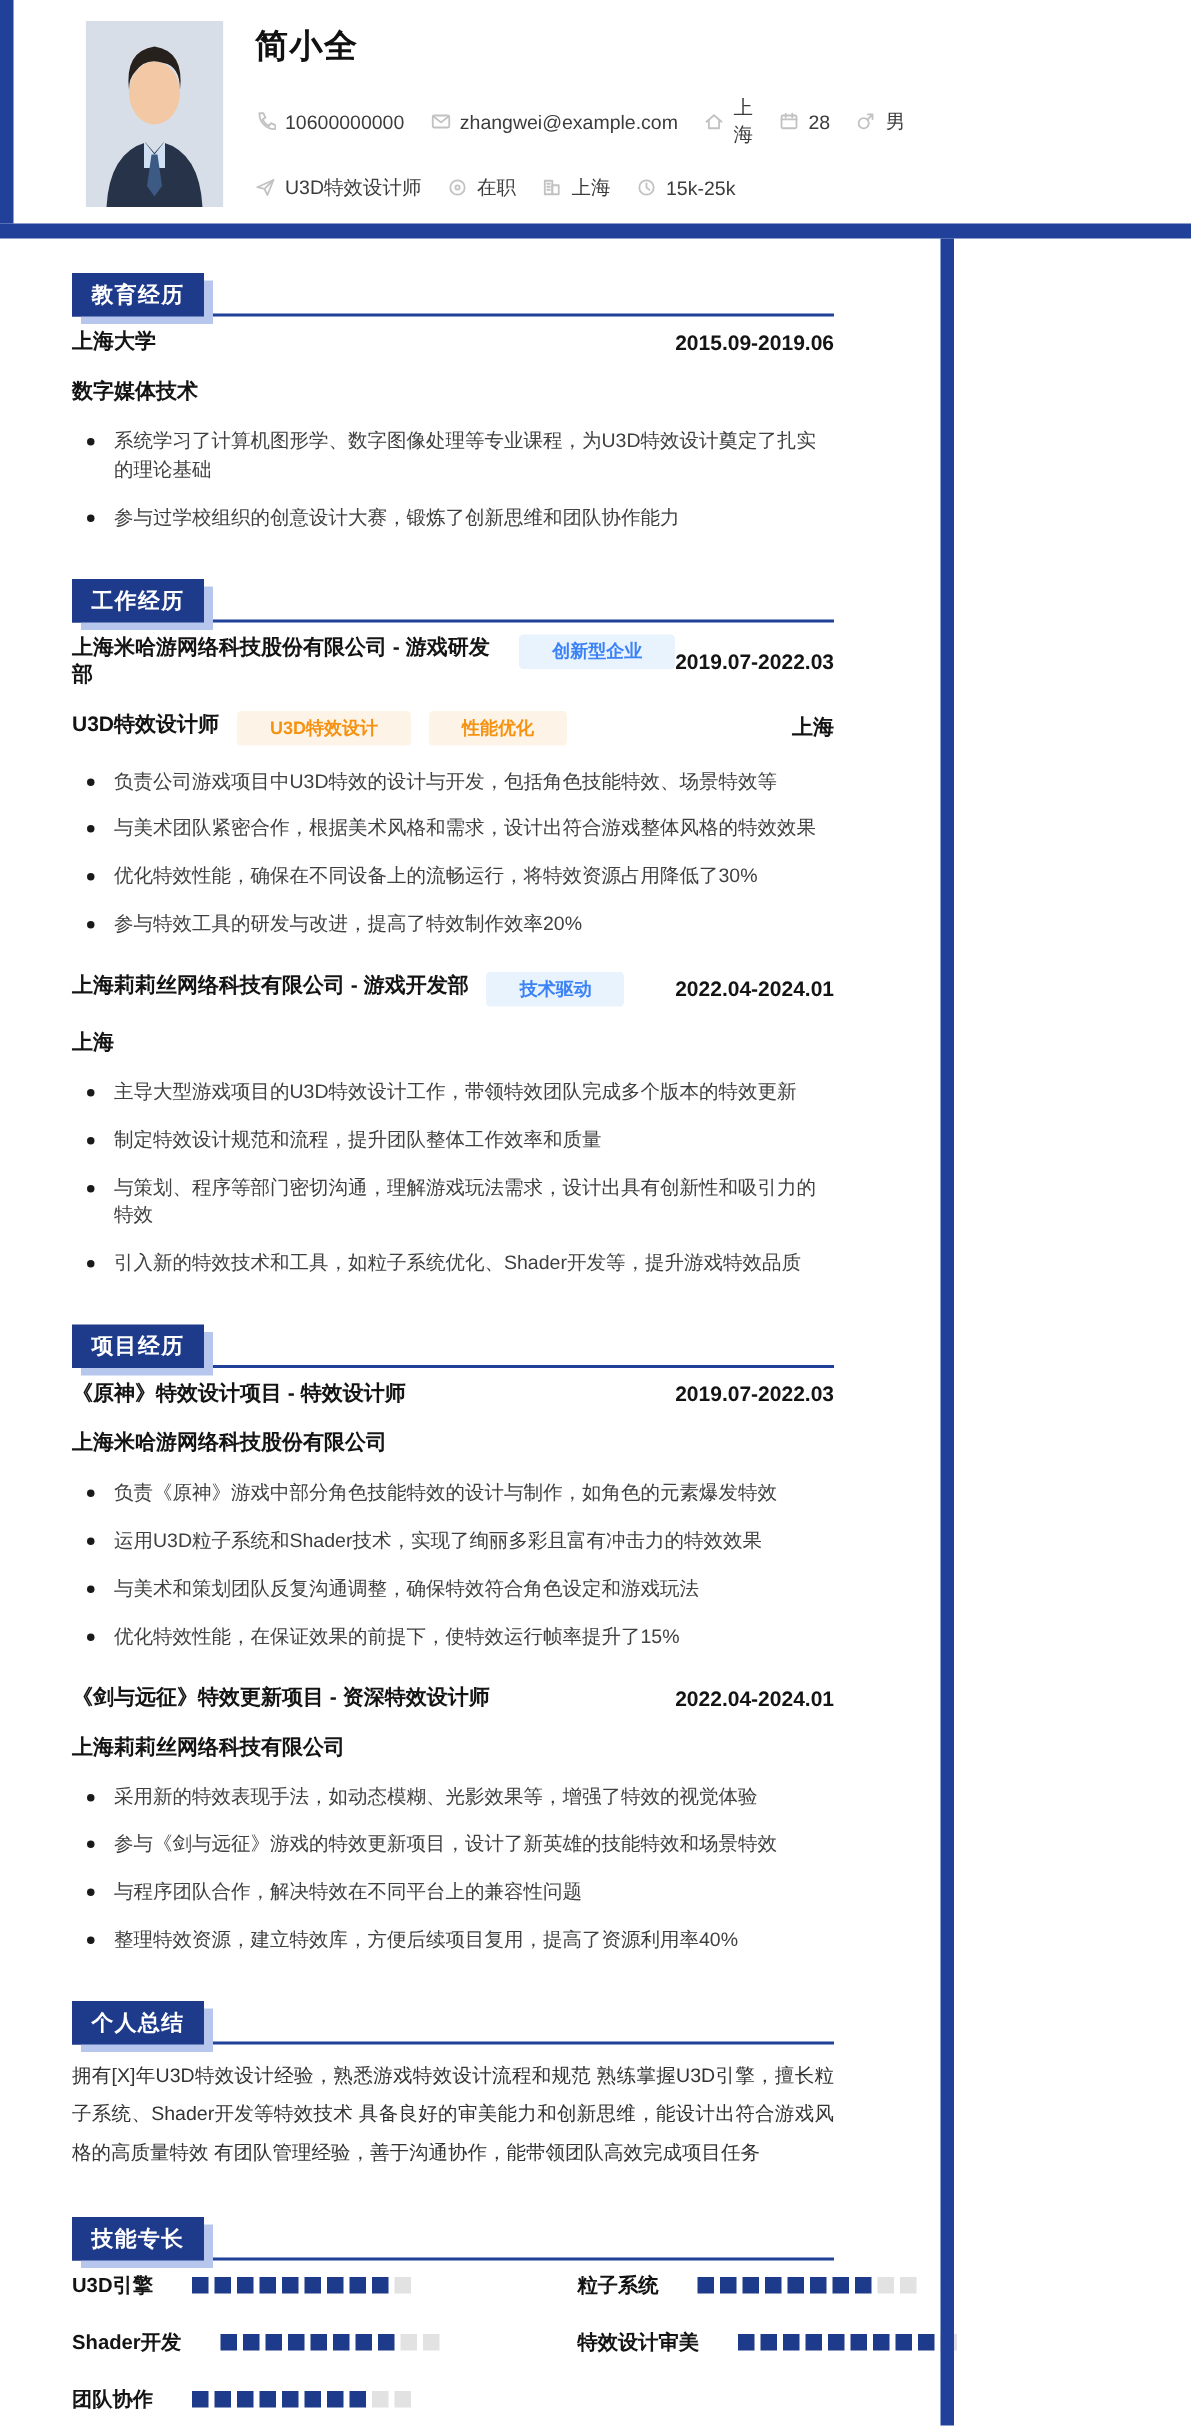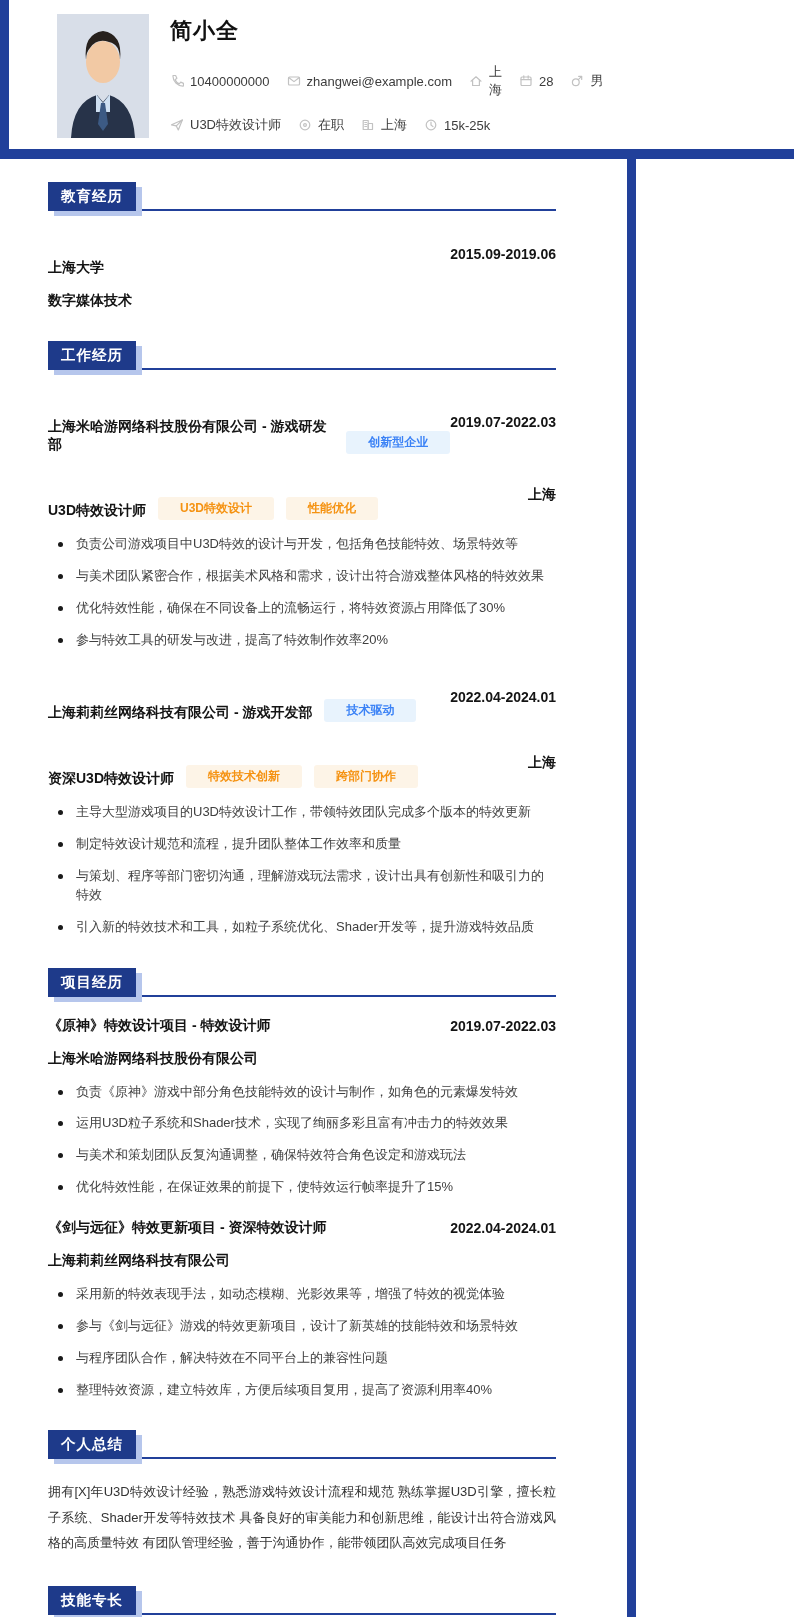--- a/index.html
+++ b/index.html
@@ -22,27 +22,27 @@
   .photo svg{display:block;width:100%;height:100%;}
   .header-info{position:absolute;left:170px;top:16px;right:40px;}
   .candidate-name{font-size:22px;font-weight:bold;color:#111;letter-spacing:1px;}
   .contact-row{display:flex;align-items:center;gap:17px;margin-top:17px;font-size:13px;color:#3c3c3c;}
   .citem{display:inline-flex;align-items:center;gap:6px;}
   .cicon{display:inline-flex;width:14px;height:14px;}
   .cicon svg{width:14px;height:14px;stroke:var(--icon);fill:none;stroke-width:1.2;stroke-linecap:round;stroke-linejoin:round;}
 
   main{padding:22px 80px 0 48px;}
   .section{margin-bottom:30px;}
-  .section-head{position:relative;border-bottom:2px solid var(--navy);height:30px;margin-bottom:20px;padding-left:35px;}
+  .section-head{position:relative;border-bottom:2px solid var(--navy);height:30px;margin-bottom:8px;padding-left:35px;}
   .section-chip{position:absolute;left:0;bottom:-2px;background:var(--navy-dark);color:#fff;
      font-size:14.5px;font-weight:bold;padding:5px 13px;letter-spacing:1px;
      box-shadow:6px 5px 0 0 var(--chip-shadow);}
   .entry{margin-bottom:22px;}
   .entry-row{display:flex;align-items:center;justify-content:space-between;margin-bottom:15px;}
-  .entry-left{display:flex;align-items:flex-end;gap:12px;margin-top:28px;}
+  .entry-left{display:flex;align-items:flex-start;gap:12px;}
   .entry-title{font-size:14px;font-weight:bold;color:#141414;}
   .entry-date{font-size:14px;font-weight:bold;color:#141414;white-space:nowrap;}
   .tag{font-size:12px;padding:3px 22px;border-radius:3px;font-weight:bold;white-space:nowrap;}
   .tag.blue{color:var(--tag-blue);background:var(--tag-blue-bg);}
   .tag.orange{color:var(--tag-orange);background:var(--tag-orange-bg);}
   ul.bullets{list-style:none;}
   ul.bullets li{position:relative;padding-left:28px;font-size:13px;color:var(--muted);
      line-height:1.45;margin-bottom:13px;}
   ul.bullets li::before{content:'';position:absolute;left:10px;top:7px;width:5px;height:5px;
      border-radius:50%;background:#1a1a1a;}
@@ -76,21 +76,21 @@
     </div>
     <div class="header-info">
       <div class="candidate-name">简小全</div>
       <div class="contact-row">
         <span class="citem">
           <span class="cicon">
               <svg viewBox="0 0 14 14">
                 <path d="M3 1.5h2.6l1.3 2.8-1.8 1.4c.9 1.9 2.3 3.3 4.2 4.2l1.4-1.8 2.8 1.3v2.6c-5.8.4-10.9-4.7-10.5-10.5z"></path>
               </svg>
             </span>
-          <span>10400000000</span>
+          <span>10600000000</span>
         </span>
         <span class="citem">
           <span class="cicon">
               <svg viewBox="0 0 14 14">
                 <rect x="1.5" y="3" width="11" height="8" rx="1"></rect>
                 <path d="M2 3.7 7 7.6 12 3.7"></path>
               </svg>
             </span>
           <span>zhangwei@example.com</span>
         </span>
@@ -173,20 +173,24 @@
       <div class="entry">
         <div class="entry-row">
           <div class="entry-left">
             <span class="entry-title">上海大学</span>
           </div>
           <span class="entry-date">2015.09-2019.06</span>
         </div>
         <div class="entry-row">
           <span class="entry-title">数字媒体技术</span>
         </div>
+        <ul class="bullets">
+          <li>系统学习了计算机图形学、数字图像处理等专业课程，为U3D特效设计奠定了扎实的理论基础</li>
+          <li>参与过学校组织的创意设计大赛，锻炼了创新思维和团队协作能力</li>
+        </ul>
       </div>
     </section>
 
     <section class="section">
       <div class="section-head">
         <span class="section-chip">工作经历</span>
       </div>
 
       <div class="entry">
         <div class="entry-row">
@@ -214,25 +218,20 @@
 
       <div class="entry">
         <div class="entry-row">
           <div class="entry-left">
             <span class="entry-title">上海莉莉丝网络科技有限公司 - 游戏开发部</span>
             <span class="tag blue">技术驱动</span>
           </div>
           <span class="entry-date">2022.04-2024.01</span>
         </div>
         <div class="entry-row">
-          <div class="entry-left">
-            <span class="entry-title">资深U3D特效设计师</span>
-            <span class="tag orange">特效技术创新</span>
-            <span class="tag orange">跨部门协作</span>
-          </div>
           <span class="entry-date">上海</span>
         </div>
         <ul class="bullets">
           <li>主导大型游戏项目的U3D特效设计工作，带领特效团队完成多个版本的特效更新</li>
           <li>制定特效设计规范和流程，提升团队整体工作效率和质量</li>
           <li>与策划、程序等部门密切沟通，理解游戏玩法需求，设计出具有创新性和吸引力的特效</li>
           <li>引入新的特效技术和工具，如粒子系统优化、Shader开发等，提升游戏特效品质</li>
         </ul>
       </div>
     </section>

